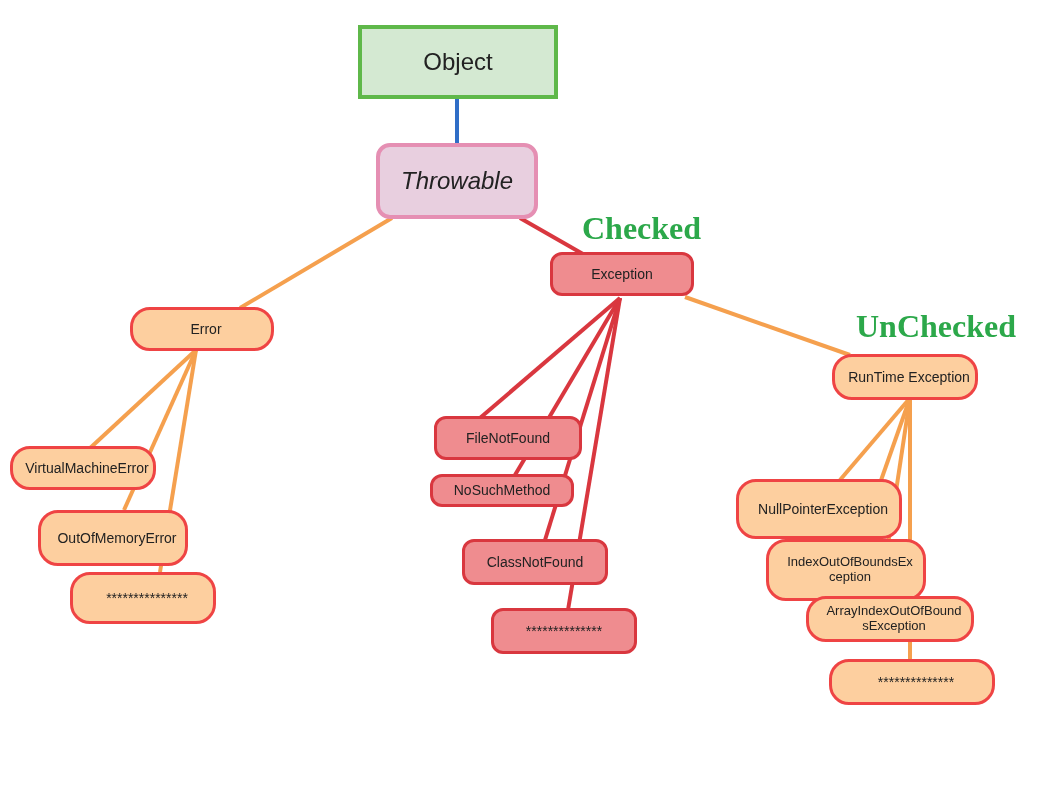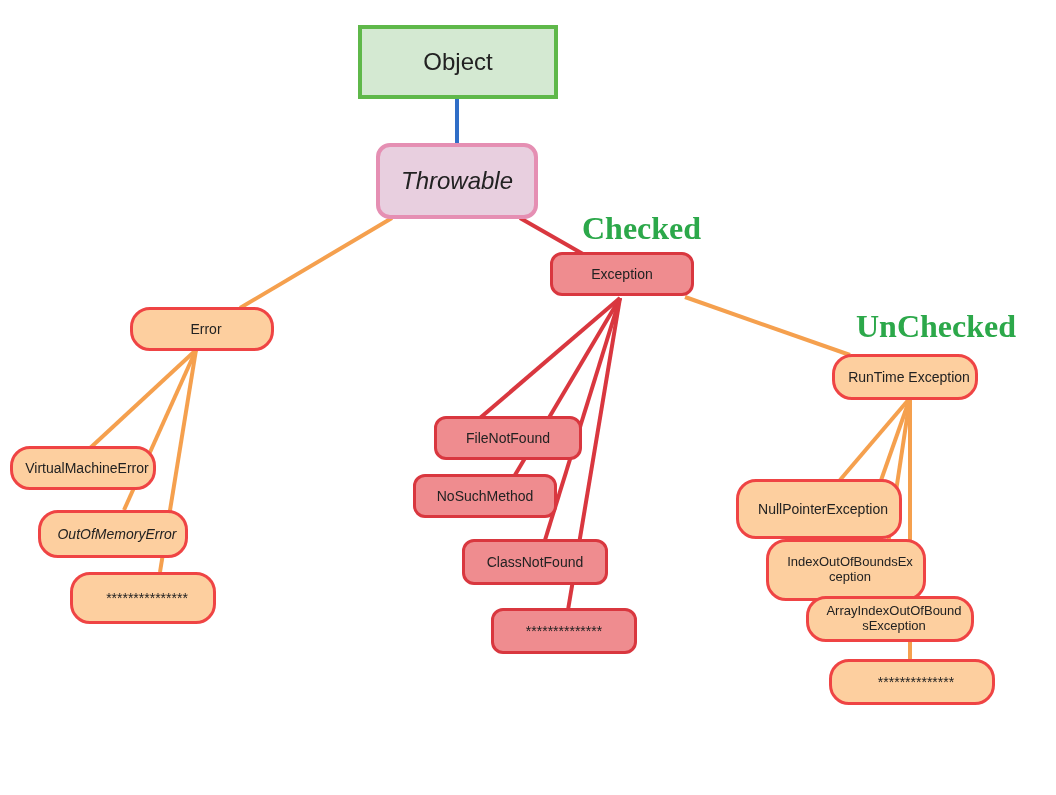--- a/index.html
+++ b/index.html
@@ -40,24 +40,24 @@
 <div class="node throwable" style="left:376px;top:143px;width:162px;height:76px;font-style:italic;">Throwable</div>
 
 <div class="label" style="left:582px;top:210px;">Checked</div>
 <div class="label" style="left:856px;top:308px;">UnChecked</div>
 
 <div class="node red" style="left:550px;top:252px;width:144px;height:44px;">Exception</div>
 <div class="node orange" style="left:130px;top:307px;width:144px;height:44px;">Error</div>
 <div class="node orange" style="left:832px;top:354px;width:146px;height:46px;">RunTime Exception</div>
 
 <div class="node orange" style="left:10px;top:446px;width:146px;height:44px;">VirtualMachineError</div>
-<div class="node orange" style="left:38px;top:510px;width:150px;height:48px;font-style:italic;">OutOfMemoryError</div>
+<div class="node orange" style="left:38px;top:510px;width:150px;height:56px;">OutOfMemoryError</div>
 <div class="node orange" style="left:70px;top:572px;width:146px;height:52px;">***************</div>
 
 <div class="node red" style="left:390px;top:416px;width:148px;height:44px;margin-left:44px;">FileNotFound</div>
-<div class="node red" style="left:413px;top:474px;width:144px;height:44px;">NoSuchMethod</div>
+<div class="node red" style="left:430px;top:474px;width:144px;height:33px;">NoSuchMethod</div>
 <div class="node red" style="left:462px;top:539px;width:146px;height:46px;">ClassNotFound</div>
 <div class="node red" style="left:491px;top:608px;width:146px;height:46px;">**************</div>
 
 <div class="node orange" style="left:736px;top:479px;width:166px;height:60px;">NullPointerException</div>
 <div class="node orange" style="left:766px;top:539px;width:160px;height:62px;font-size:13px;">IndexOutOfBoundsEx ception</div>
 <div class="node orange" style="left:806px;top:596px;width:168px;height:46px;font-size:13px;">ArrayIndexOutOfBound sException</div>
 <div class="node orange" style="left:829px;top:659px;width:166px;height:46px;">**************</div>
 
 </body></html>

